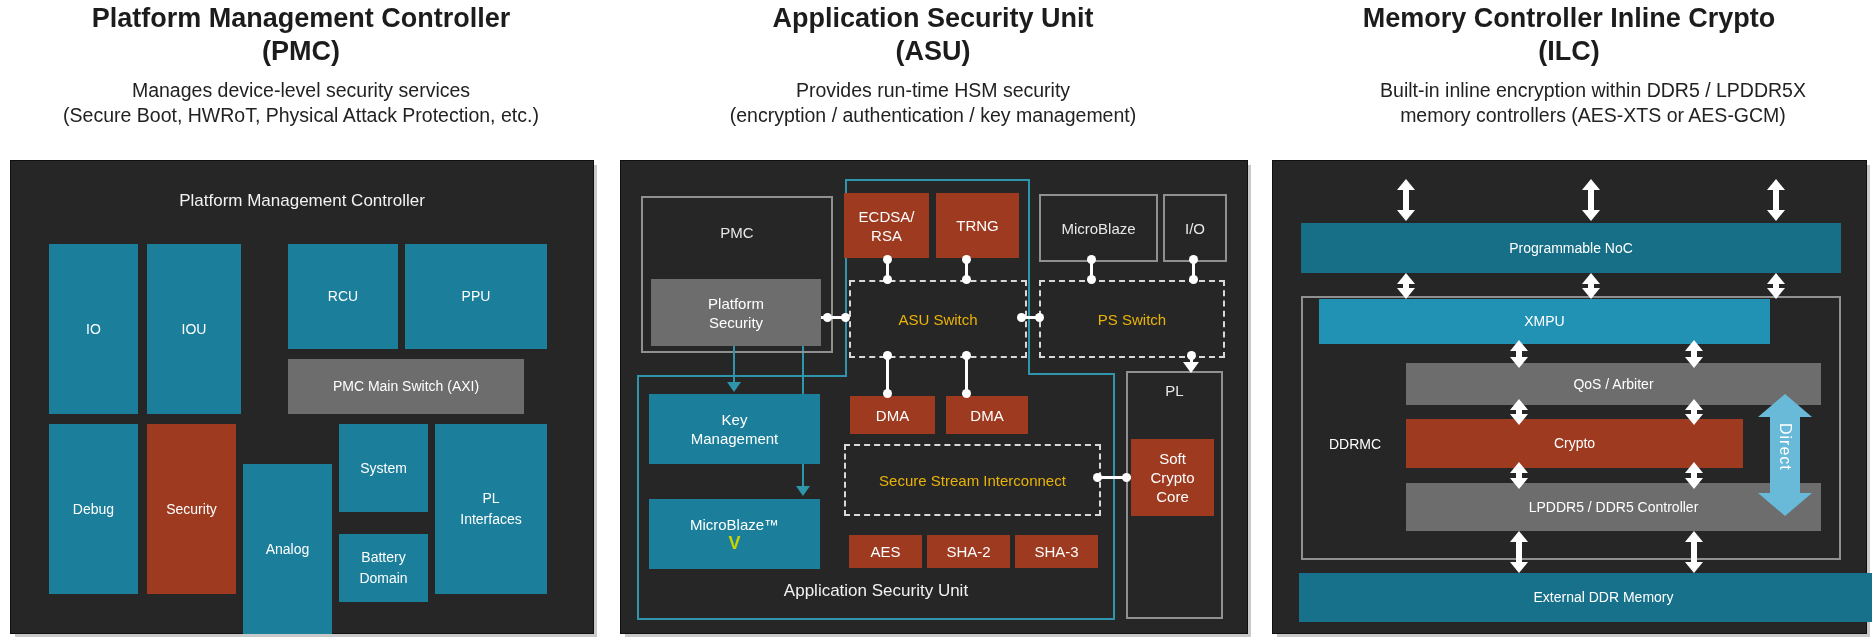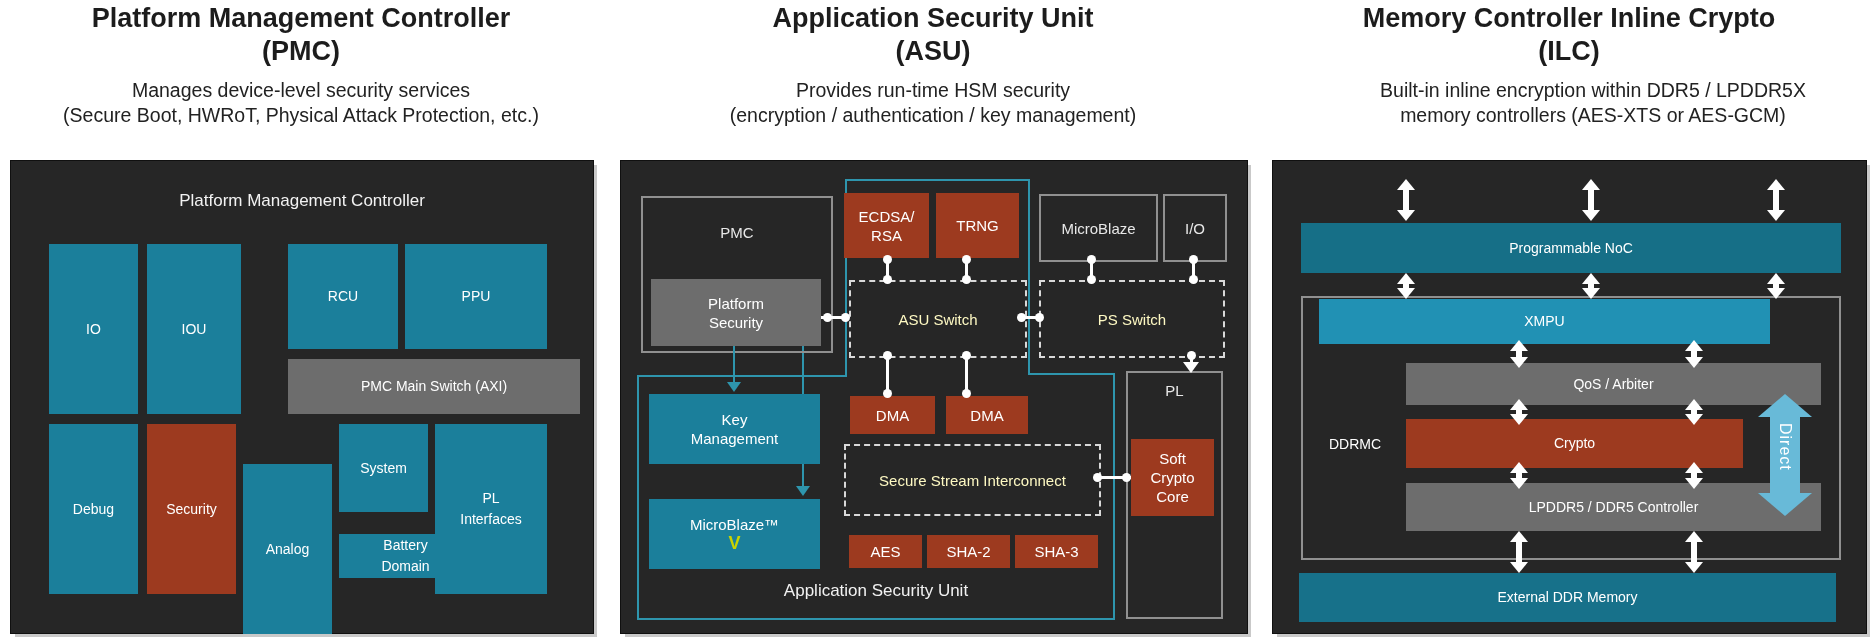--- a/index.html
+++ b/index.html
@@ -10,21 +10,21 @@
            line-height:25px;color:#222;}
   .panel{position:absolute;top:160px;height:472px;background:#262626;
          box-shadow:4px 4px 0 -1px #c9c9c9;border:1px solid #101010;}
   .panel-label{position:absolute;width:100%;text-align:center;color:#f2f2f2;font-size:17px;}
   .blk{position:absolute;display:flex;align-items:center;justify-content:center;
        text-align:center;color:#fff;font-size:14px;line-height:21px;white-space:pre-line;}
   .teal{background:#1b7f9b;}
   .red{background:#9d3a1f;}
   .gray{background:#6d6d6d;}
   .outline{background:transparent;border:2px solid #909090;color:#e8e8e8;}
-  .dashedbox{background:transparent;border:2px dashed #d9d9d9;color:#fef9c3;}
+  .dashedbox{background:transparent;border:2px dashed #d9d9d9;color:#eab308;}
   .sm{font-size:15px;line-height:19px;}
   .lnv{position:absolute;width:3px;background:#fff;}
   .lnh{position:absolute;height:3px;background:#fff;}
   .dot{position:absolute;width:9px;height:9px;border-radius:50%;background:#fff;}
   .tlinev{position:absolute;width:2px;background:#2e95ad;}
   .tri-down-teal{position:absolute;width:0;height:0;border:7px solid transparent;
                  border-top:10px solid #2e95ad;border-bottom:none;}
   .tri-down-white{position:absolute;width:0;height:0;border:8px solid transparent;
                   border-top:11px solid #fff;border-bottom:none;}
   .arrv{position:absolute;width:6px;background:#fff;}
@@ -57,27 +57,27 @@
   </div>
 
   <div class="panel" style="left:10px;width:582px;">
     <div class="panel-label" style="top:30px;">Platform Management Controller</div>
 
     <div class="blk teal" style="left:38px;top:83px;width:89px;height:170px;">IO</div>
     <div class="blk teal" style="left:136px;top:83px;width:94px;height:170px;">IOU</div>
     <div class="blk teal" style="left:277px;top:83px;width:110px;height:105px;">RCU</div>
     <div class="blk teal" style="left:394px;top:83px;width:142px;height:105px;">PPU</div>
 
-    <div class="blk gray" style="left:277px;top:198px;width:292px;height:55px;">PMC Main Switch (AXI)</div>
+    <div class="blk gray" style="left:277px;top:198px;width:236px;height:55px;">PMC Main Switch (AXI)</div>
 
     <div class="blk teal" style="left:38px;top:263px;width:89px;height:170px;">Debug</div>
     <div class="blk red" style="left:136px;top:263px;width:89px;height:170px;">Security</div>
     <div class="blk teal" style="left:232px;top:263px;width:89px;height:170px;margin-top:40px;">Analog</div>
     <div class="blk teal" style="left:328px;top:263px;width:89px;height:88px;">System</div>
-    <div class="blk teal" style="left:328px;top:373px;width:89px;height:44px;padding-left:22px;">Battery
+    <div class="blk teal" style="left:328px;top:373px;width:89px;height:68px;">Battery
 Domain</div>
     <div class="blk teal" style="left:424px;top:263px;width:112px;height:170px;">PL
 Interfaces</div>
   </div>
 
   <div class="col-title" style="left:620px;width:626px;">
     <div>Application Security Unit</div>
     <div>(ASU)</div>
   </div>
   <div class="col-sub" style="left:620px;width:626px;">
@@ -186,21 +186,21 @@
     <div class="blk" style="left:28px;top:62px;width:540px;height:50px;background:#166f87;">Programmable NoC</div>
 
     <div class="blk outline" style="left:28px;top:135px;width:536px;height:260px;"></div>
     <div class="blk" style="left:36px;top:272px;width:92px;height:22px;">DDRMC</div>
 
     <div class="blk" style="left:46px;top:138px;width:451px;height:45px;background:#2191b4;">XMPU</div>
     <div class="blk gray" style="left:133px;top:202px;width:415px;height:42px;">QoS / Arbiter</div>
     <div class="blk red" style="left:133px;top:258px;width:337px;height:49px;">Crypto</div>
     <div class="blk gray" style="left:133px;top:322px;width:415px;height:48px;">LPDDR5 / DDR5 Controller</div>
 
-    <div class="blk" style="left:26px;top:412px;width:537px;height:49px;background:#17718a;">External DDR Memory</div>
+    <div class="blk" style="left:26px;top:412px;width:537px;height:49px;background:#17718a;padding-left:36px;">External DDR Memory</div>
 
     <div class="arrv" style="left:130px;top:28px;height:22px;"></div>
     <div class="arrv" style="left:315px;top:28px;height:22px;"></div>
     <div class="arrv" style="left:500px;top:28px;height:22px;"></div>
 
     <div class="arrv" style="left:130px;top:122px;height:6px;"></div>
     <div class="arrv" style="left:315px;top:122px;height:6px;"></div>
     <div class="arrv" style="left:500px;top:122px;height:6px;"></div>
 
     <div class="arrv" style="left:243px;top:189px;height:8px;"></div>

